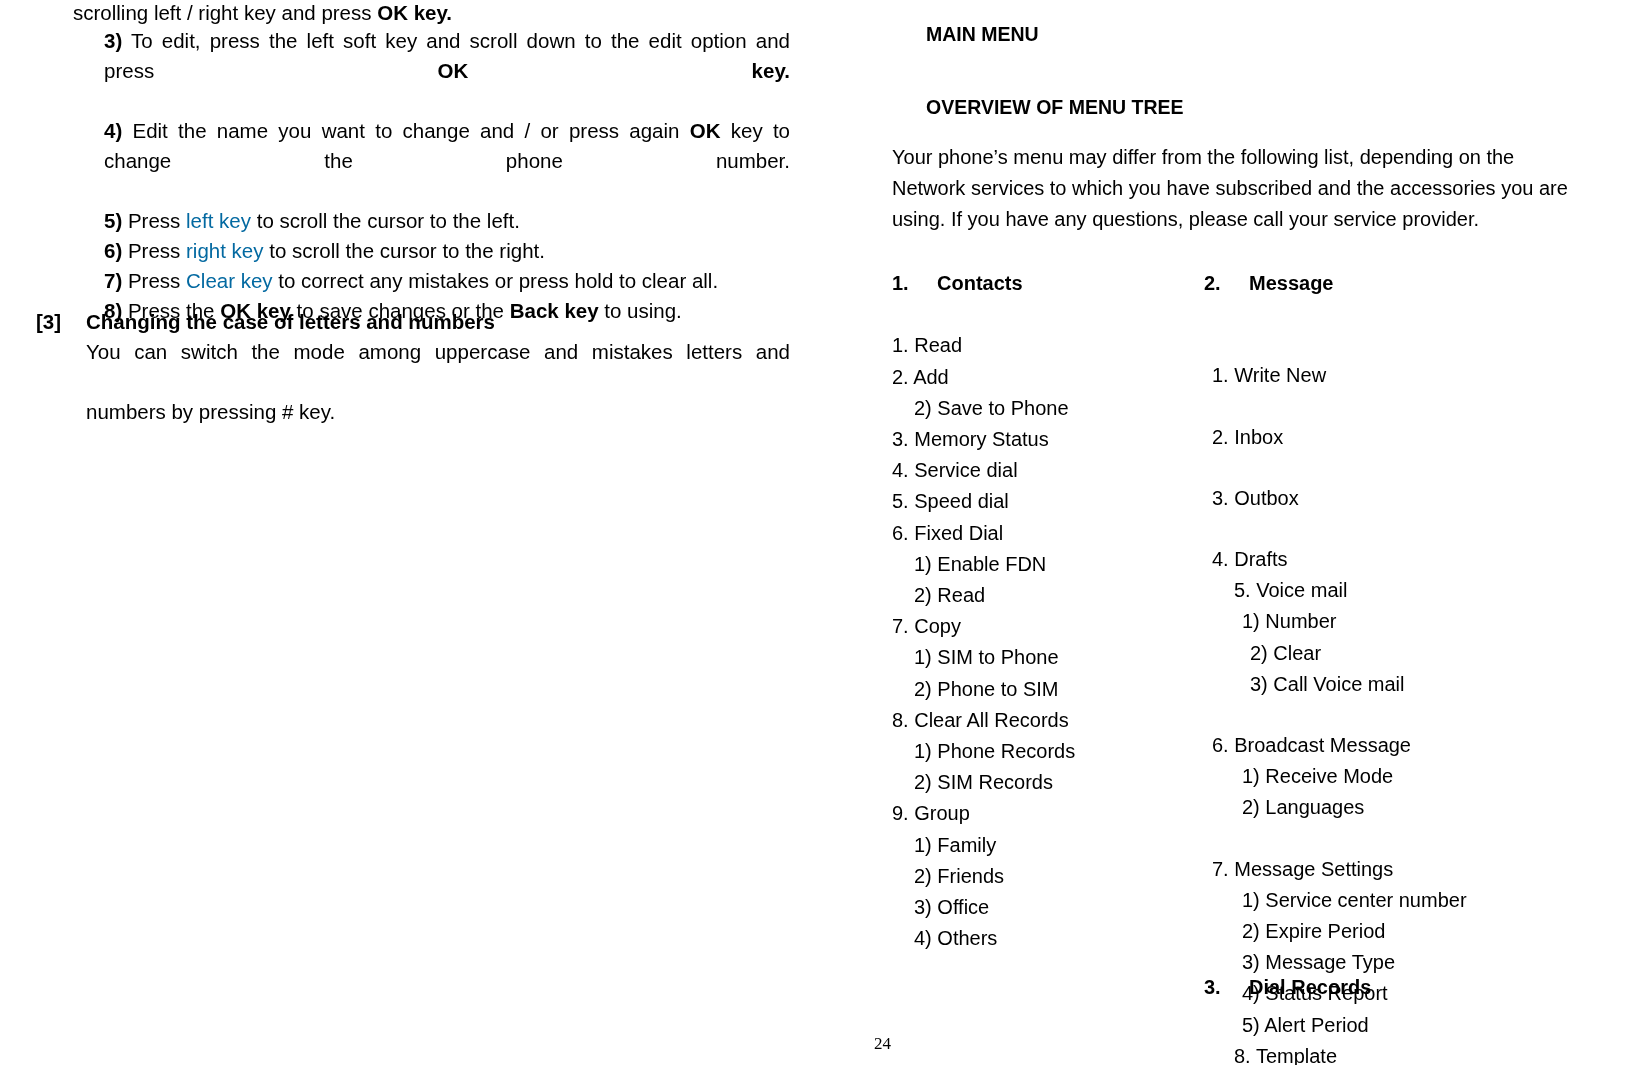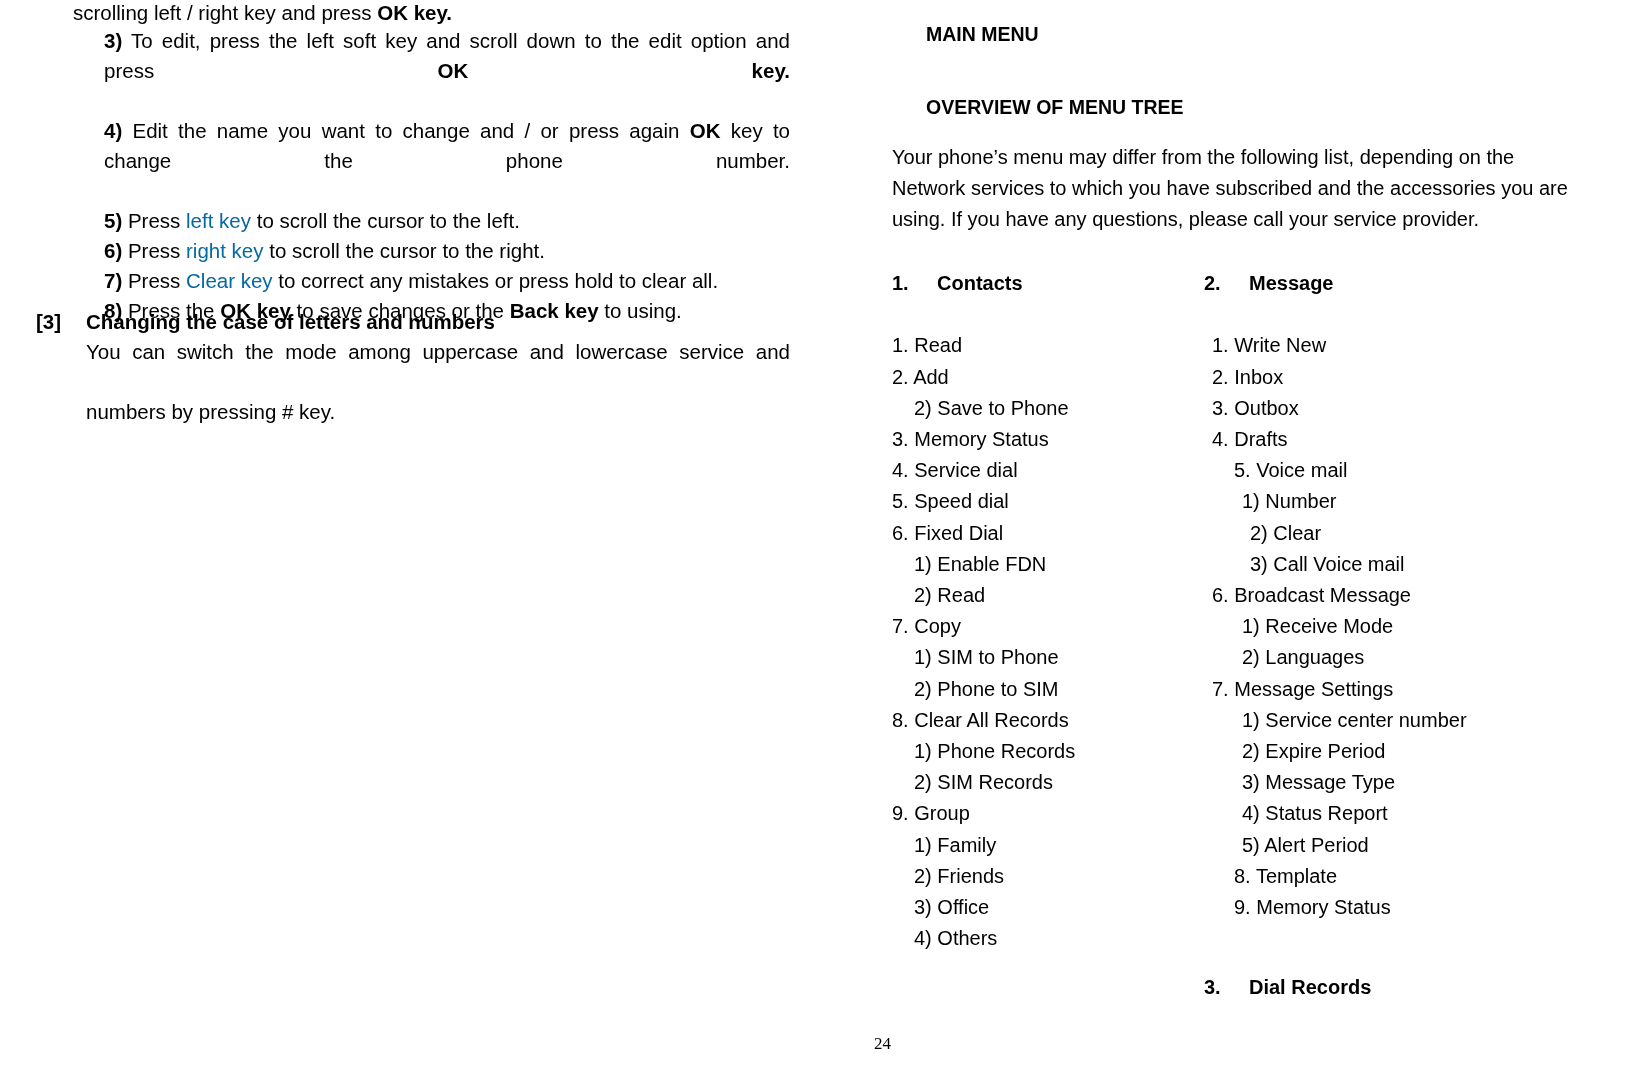--- a/index.html
+++ b/index.html
@@ -181,21 +181,21 @@
   .menu-gap { height: 31.2px; }
 
   .menu-items { list-style: none; margin: 0; padding: 0; }
   .menu-items li {
     font-size: 20px;
     line-height: 31.2px;
     white-space: nowrap;
   }
   .menu-items li.lvl1 { padding-left: 0px; }
   .menu-items li.lvl2 { padding-left: 22px; }
-  .menu-items li.ind1 { padding-left: 8px; }
+  .menu-items li.ind1 { padding-left: 8px; margin-top: 30px; }
   .menu-items li.ind2 { padding-left: 30px; }
   .menu-items li.ind3 { padding-left: 38px; }
   .menu-items li.ind4 { padding-left: 46px; }
 
   .dial-records {
     position: absolute;
     left: 390px;
     top: 704px;
     font-weight: bold;
     font-size: 20px;
@@ -251,21 +251,21 @@
       <p class="step"><b class="bold">8)</b><span> Press the </span><b class="bold">OK key</b><span> to save changes or the </span><b class="bold">Back key</b><span> to using.</span></p>
 
     </div>
 
     <div class="sec3">
       <div class="sec3-head">
         <span class="tag">[3]</span>
         <span class="title">Changing the case of letters and numbers</span>
       </div>
       <div class="sec3-body">
-        <span class="just-line">You can switch the mode among uppercase and lowercase service and</span>
+        <span class="just-line">You can switch the mode among uppercase and mistakes letters and</span>
         <span>numbers by pressing # key.</span>
       </div>
     </div>
 
     <div class="page-num-left">23</div>
   </div>
 
   <div class="col-right">
 
     <div class="r-head main-menu">MAIN MENU</div>

